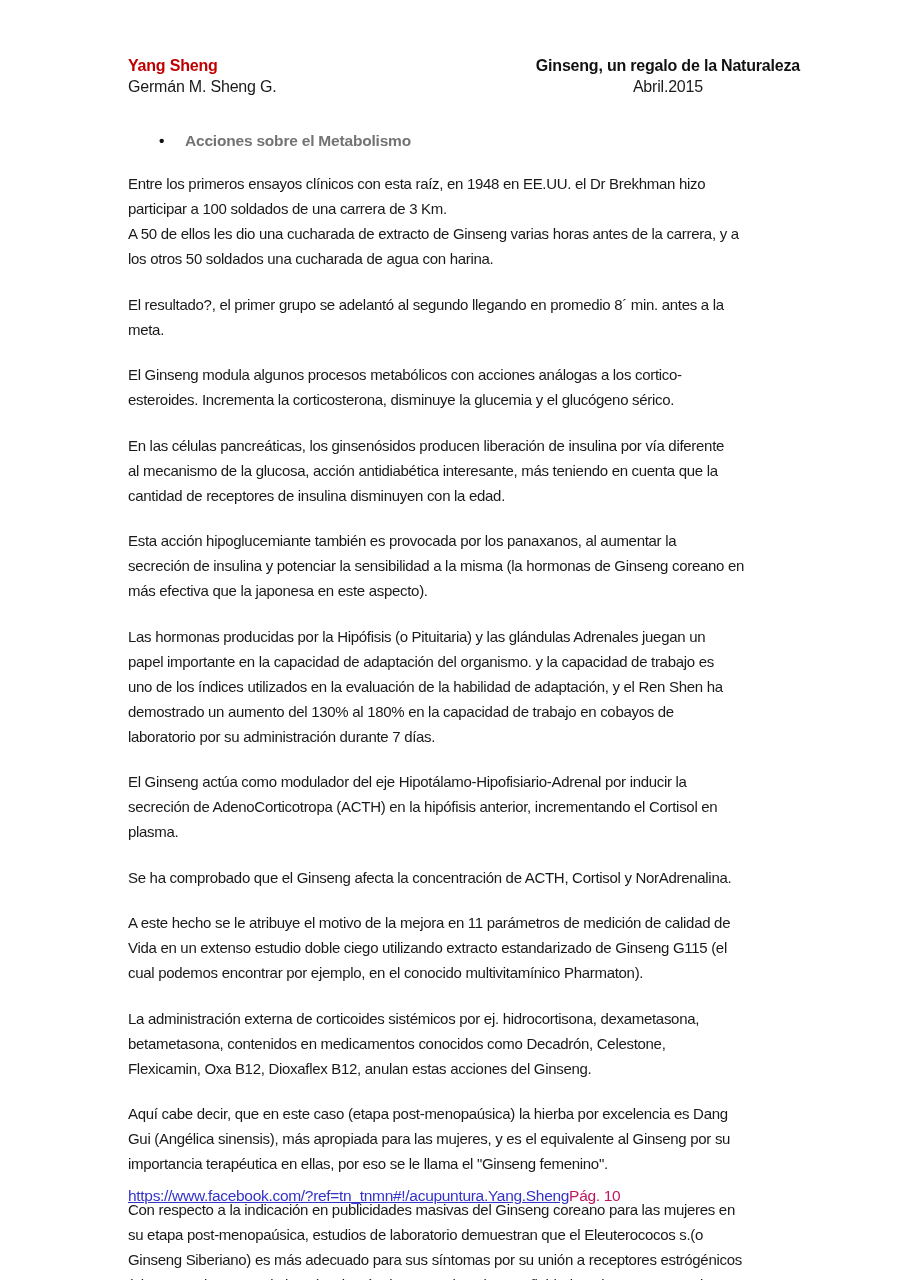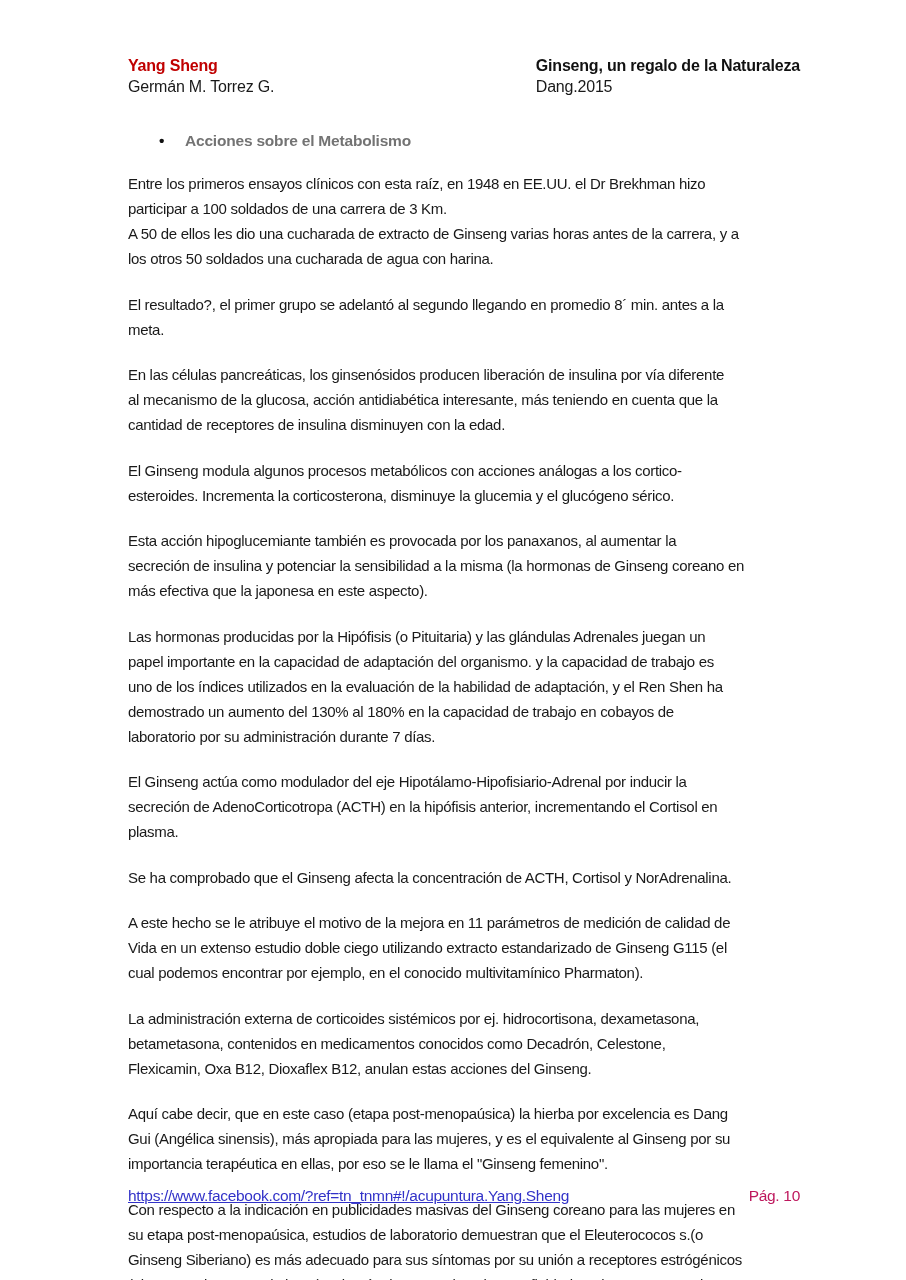--- a/index.html
+++ b/index.html
@@ -22,21 +22,21 @@
     top: 55px;
     left: 128px;
     right: 106px;
     display: flex;
     justify-content: space-between;
     font-size: 16px;
     line-height: 21px;
     letter-spacing: -0.2px;
   }
   .header-left { text-align: left; }
-  .header-right { text-align: left; }
+  .header-right { text-align: center; }
   .brand {
     font-weight: bold;
     color: #c00000;
   }
   .doc-title {
     font-weight: bold;
     color: #111111;
   }
   .author, .doc-date { color: #191919; }
 
@@ -76,66 +76,66 @@
     white-space: pre-line;
   }
 
   
   .doc-footer {
     position: absolute;
     top: 1185px;
     left: 128px;
     right: 106px;
     display: flex;
-    justify-content: space-between;
+    justify-content: flex-start;
     align-items: baseline;
     font-size: 15.5px;
     line-height: 21px;
     letter-spacing: -0.3px;
   }
   .footer-link {
     color: #3232c8;
     text-decoration: underline;
     cursor: pointer;
   }
   .page-number { color: #be185d; }
 </style>
 </head>
 <body>
 
 <div class="page">
 
   <header class="doc-header">
     <div class="header-left">
       <div class="brand">Yang Sheng</div>
-      <div class="author">Germán M. Torrez G.</div>
+      <div class="author">Germán M. Sheng G.</div>
     </div>
     <div class="header-right">
       <div class="doc-title">Ginseng,  un regalo de la Naturaleza</div>
-      <div class="doc-date">Dang.2015</div>
+      <div class="doc-date">Abril.2015</div>
     </div>
   </header>
 
   <div class="bullet-heading">
     <span class="bullet">•</span>
     <span class="heading-text">Acciones sobre el Metabolismo</span>
   </div>
 
   <main class="body-text">
     <p>Entre los primeros ensayos clínicos con esta raíz, en 1948 en EE.UU. el Dr Brekhman hizo
 participar a 100 soldados de una carrera de 3 Km.
 A 50 de ellos les dio una cucharada de extracto de Ginseng varias horas antes de la carrera, y a
 los otros 50 soldados una cucharada de agua con harina.</p>
     <p>El resultado?, el primer grupo se adelantó al segundo llegando en promedio 8´ min. antes a la
 meta.</p>
+    <p>El Ginseng modula algunos procesos metabólicos con acciones análogas a los cortico-
+esteroides. Incrementa la corticosterona, disminuye la glucemia y el glucógeno sérico.</p>
     <p>En las células pancreáticas, los ginsenósidos producen liberación de insulina por vía diferente
 al mecanismo de la glucosa, acción antidiabética interesante, más teniendo en cuenta que la
 cantidad de receptores de insulina disminuyen con la edad.</p>
-    <p>El Ginseng modula algunos procesos metabólicos con acciones análogas a los cortico-
-esteroides. Incrementa la corticosterona, disminuye la glucemia y el glucógeno sérico.</p>
     <p>Esta acción hipoglucemiante también es provocada por los panaxanos, al aumentar la
 secreción de insulina y potenciar la sensibilidad a la misma (la hormonas de Ginseng coreano en
 más efectiva que la japonesa en este aspecto).</p>
     <p>Las hormonas producidas por la Hipófisis (o Pituitaria) y las glándulas Adrenales juegan un
 papel importante en la capacidad de adaptación del organismo. y la capacidad de trabajo es
 uno de los índices utilizados en la evaluación de la habilidad de adaptación, y el Ren Shen ha
 demostrado un aumento del 130% al 180% en la capacidad de trabajo en cobayos de
 laboratorio por su administración durante 7 días.</p>
     <p>El Ginseng actúa como modulador del eje Hipotálamo-Hipofisiario-Adrenal por inducir la
 secreción de AdenoCorticotropa (ACTH) en la hipófisis anterior, incrementando el Cortisol en

